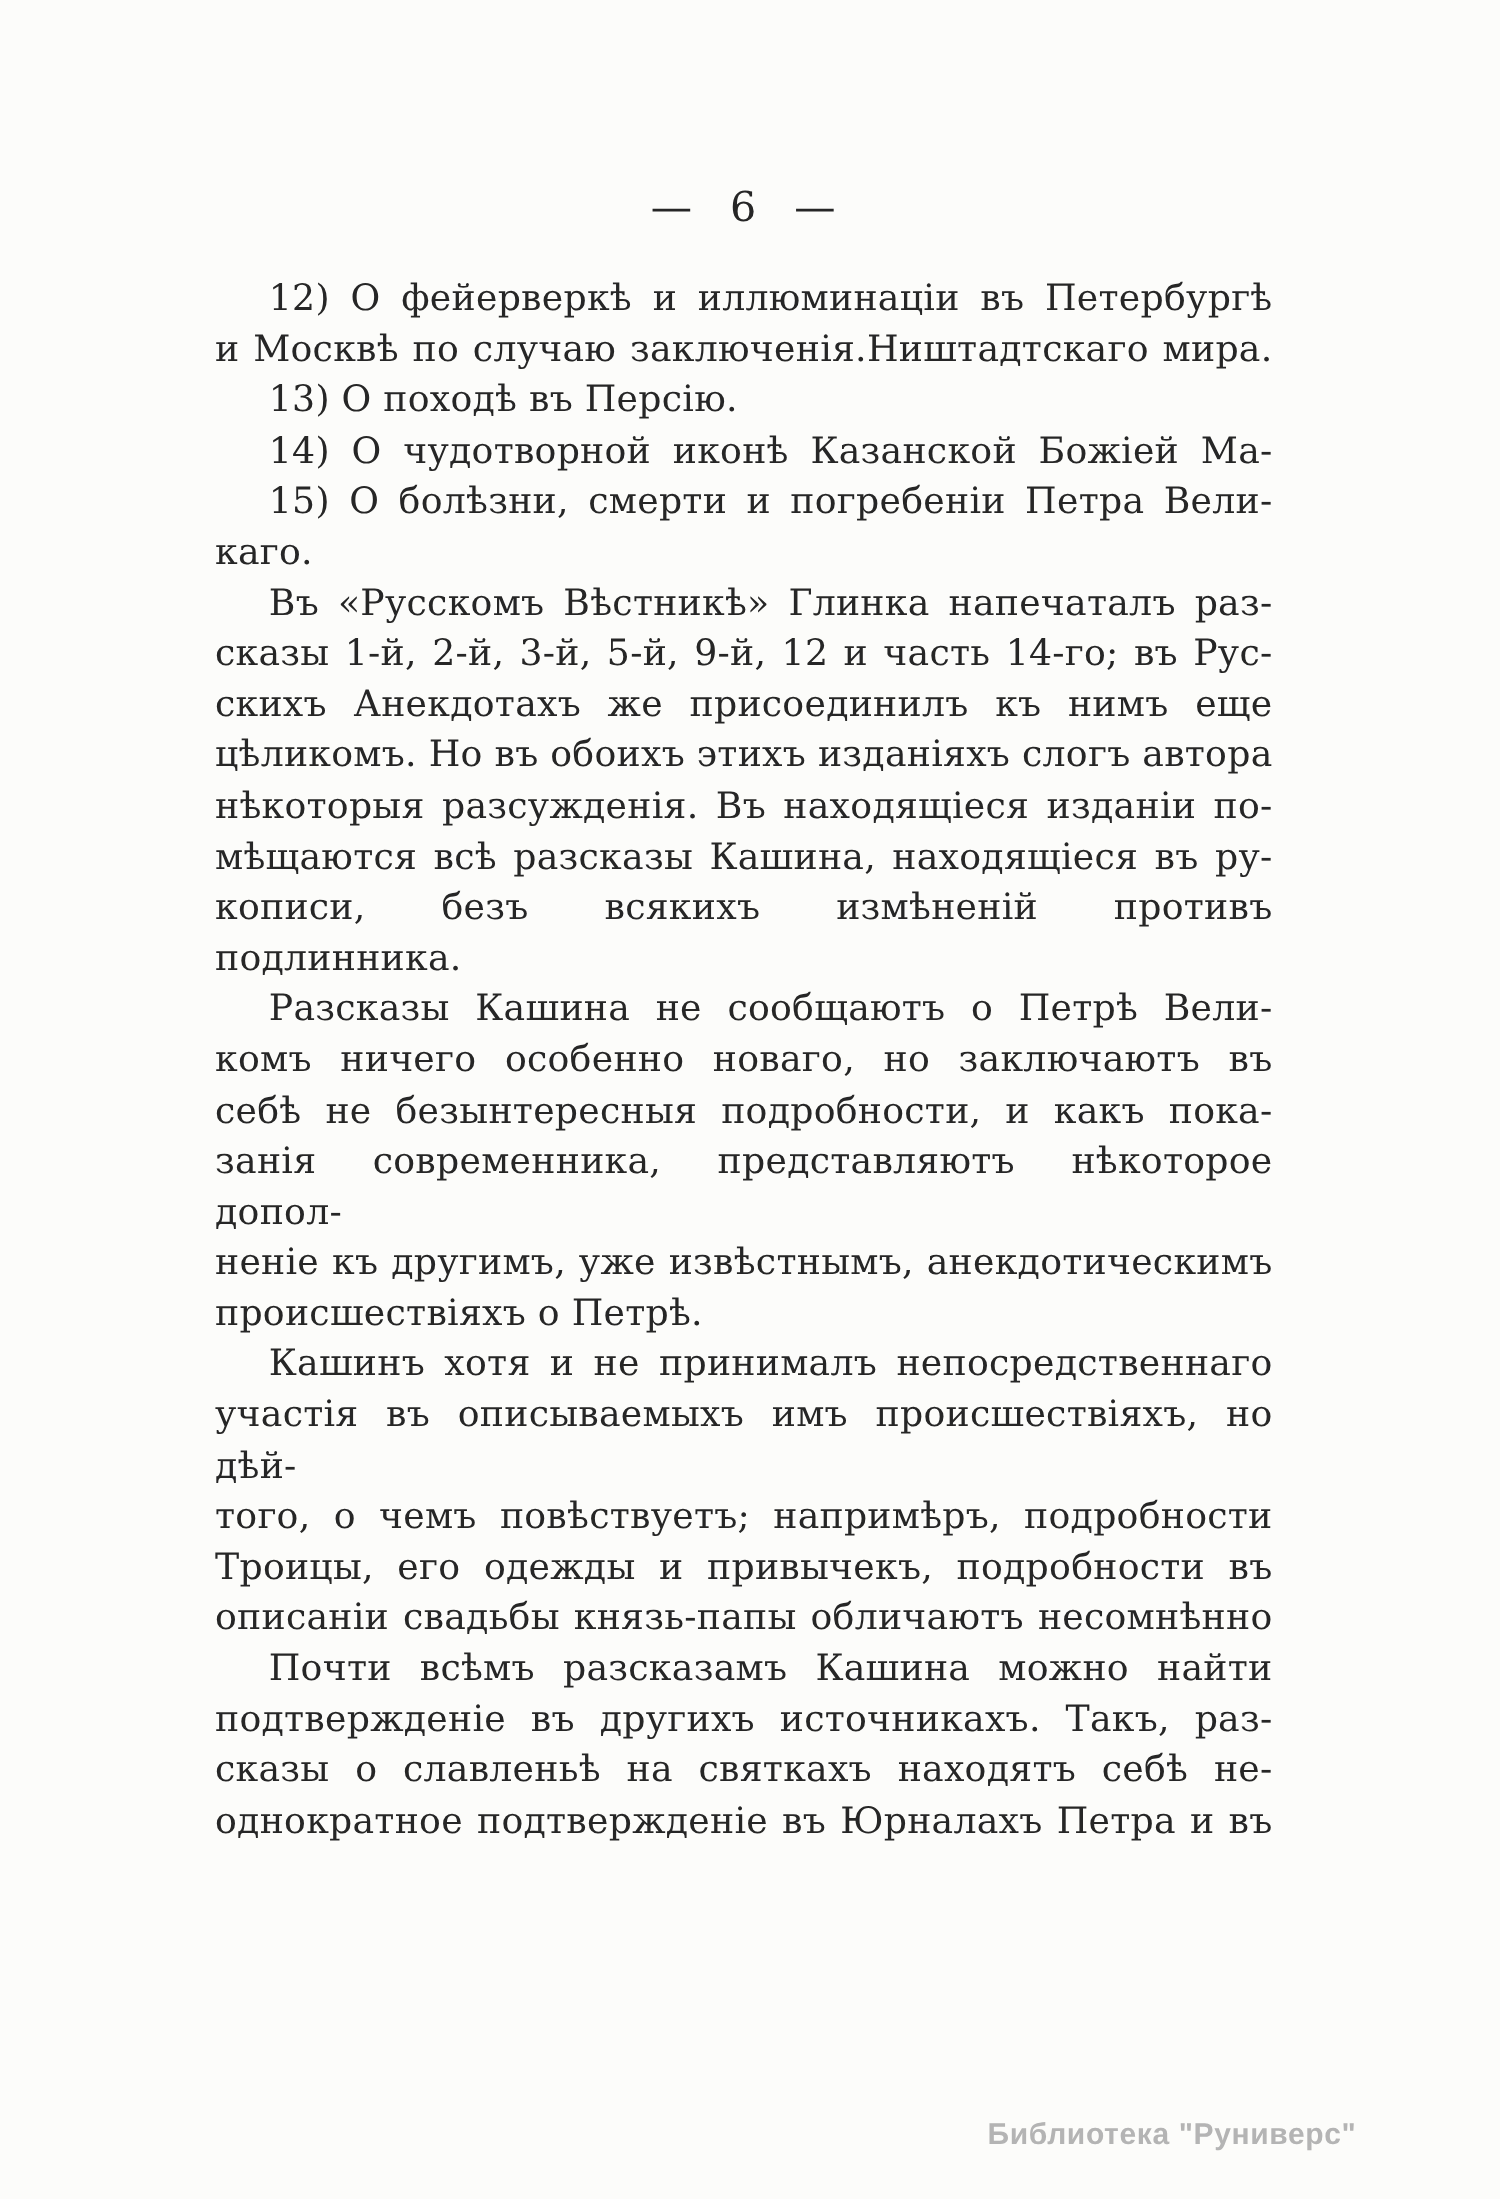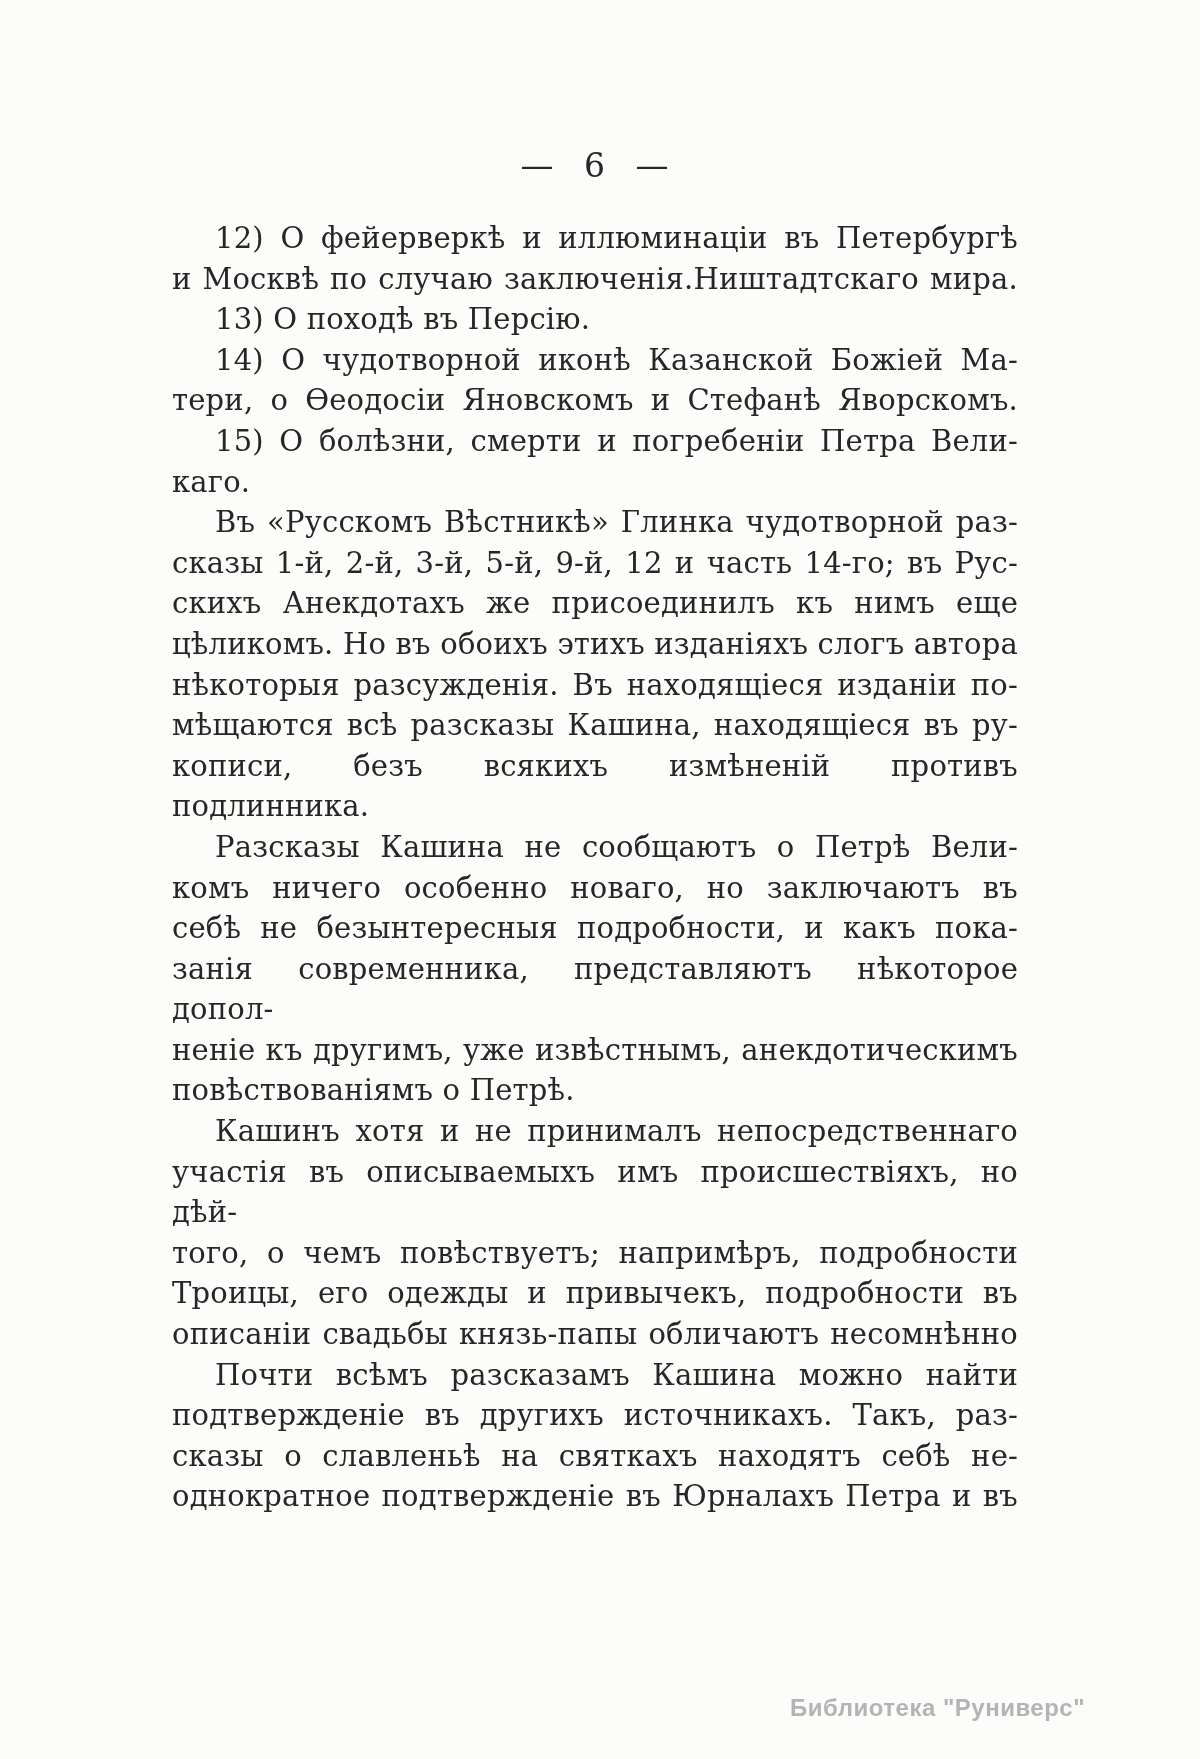--- a/index.html
+++ b/index.html
@@ -67,36 +67,35 @@
 <body>
 
 <div class="page">
   <div class="page-number">— 6 —</div>
 
   <div class="text-block">
       <div class="line just indent">12) О фейерверкѣ и иллюминаціи въ Петербургѣ</div>
       <div class="line just">и Москвѣ по случаю заключенія.Ништадтскаго мира.</div>
       <div class="line indent">13) О походѣ въ Персію.</div>
       <div class="line just indent">14) О чудотворной иконѣ Казанской Божіей Ма-</div>
-      <div class="line just">тери, о Ѳеодосіи Яновскомъ и Стефанѣ Яворскомъ.</div>
       <div class="line just indent">15) О болѣзни, смерти и погребеніи Петра Вели-</div>
       <div class="line">каго.</div>
-      <div class="line just indent">Въ «Русскомъ Вѣстникѣ» Глинка чудотворной раз-</div>
+      <div class="line just indent">Въ «Русскомъ Вѣстникѣ» Глинка напечаталъ раз-</div>
       <div class="line just">сказы 1-й, 2-й, 3-й, 5-й, 9-й, 12 и часть 14-го; въ Рус-</div>
       <div class="line just">скихъ Анекдотахъ же присоединилъ къ нимъ еще</div>
       <div class="line just">цѣликомъ. Но въ обоихъ этихъ изданіяхъ слогъ автора</div>
       <div class="line just">нѣкоторыя разсужденія. Въ находящіеся изданіи по-</div>
       <div class="line just">мѣщаются всѣ разсказы Кашина, находящіеся въ ру-</div>
       <div class="line just">кописи, безъ всякихъ измѣненій противъ подлинника.</div>
       <div class="line just indent">Разсказы Кашина не сообщаютъ о Петрѣ Вели-</div>
       <div class="line just">комъ ничего особенно новаго, но заключаютъ въ</div>
       <div class="line just">себѣ не безынтересныя подробности, и какъ пока-</div>
       <div class="line just">занія современника, представляютъ нѣкоторое допол-</div>
       <div class="line just">неніе къ другимъ, уже извѣстнымъ, анекдотическимъ</div>
-      <div class="line">повѣствованіямъ о Петрѣ.</div>
+      <div class="line">происшествіяхъ о Петрѣ.</div>
       <div class="line just indent">Кашинъ хотя и не принималъ непосредственнаго</div>
       <div class="line just">участія въ описываемыхъ имъ происшествіяхъ, но дѣй-</div>
       <div class="line just">того, о чемъ повѣствуетъ; напримѣръ, подробности</div>
       <div class="line just">Троицы, его одежды и привычекъ, подробности въ</div>
       <div class="line just">описаніи свадьбы князь-папы обличаютъ несомнѣнно</div>
       <div class="line just indent">Почти всѣмъ разсказамъ Кашина можно найти</div>
       <div class="line just">подтвержденіе въ другихъ источникахъ. Такъ, раз-</div>
       <div class="line just">сказы о славленьѣ на святкахъ находятъ себѣ не-</div>
       <div class="line just">однократное подтвержденіе въ Юрналахъ Петра и въ</div>
     </div>

